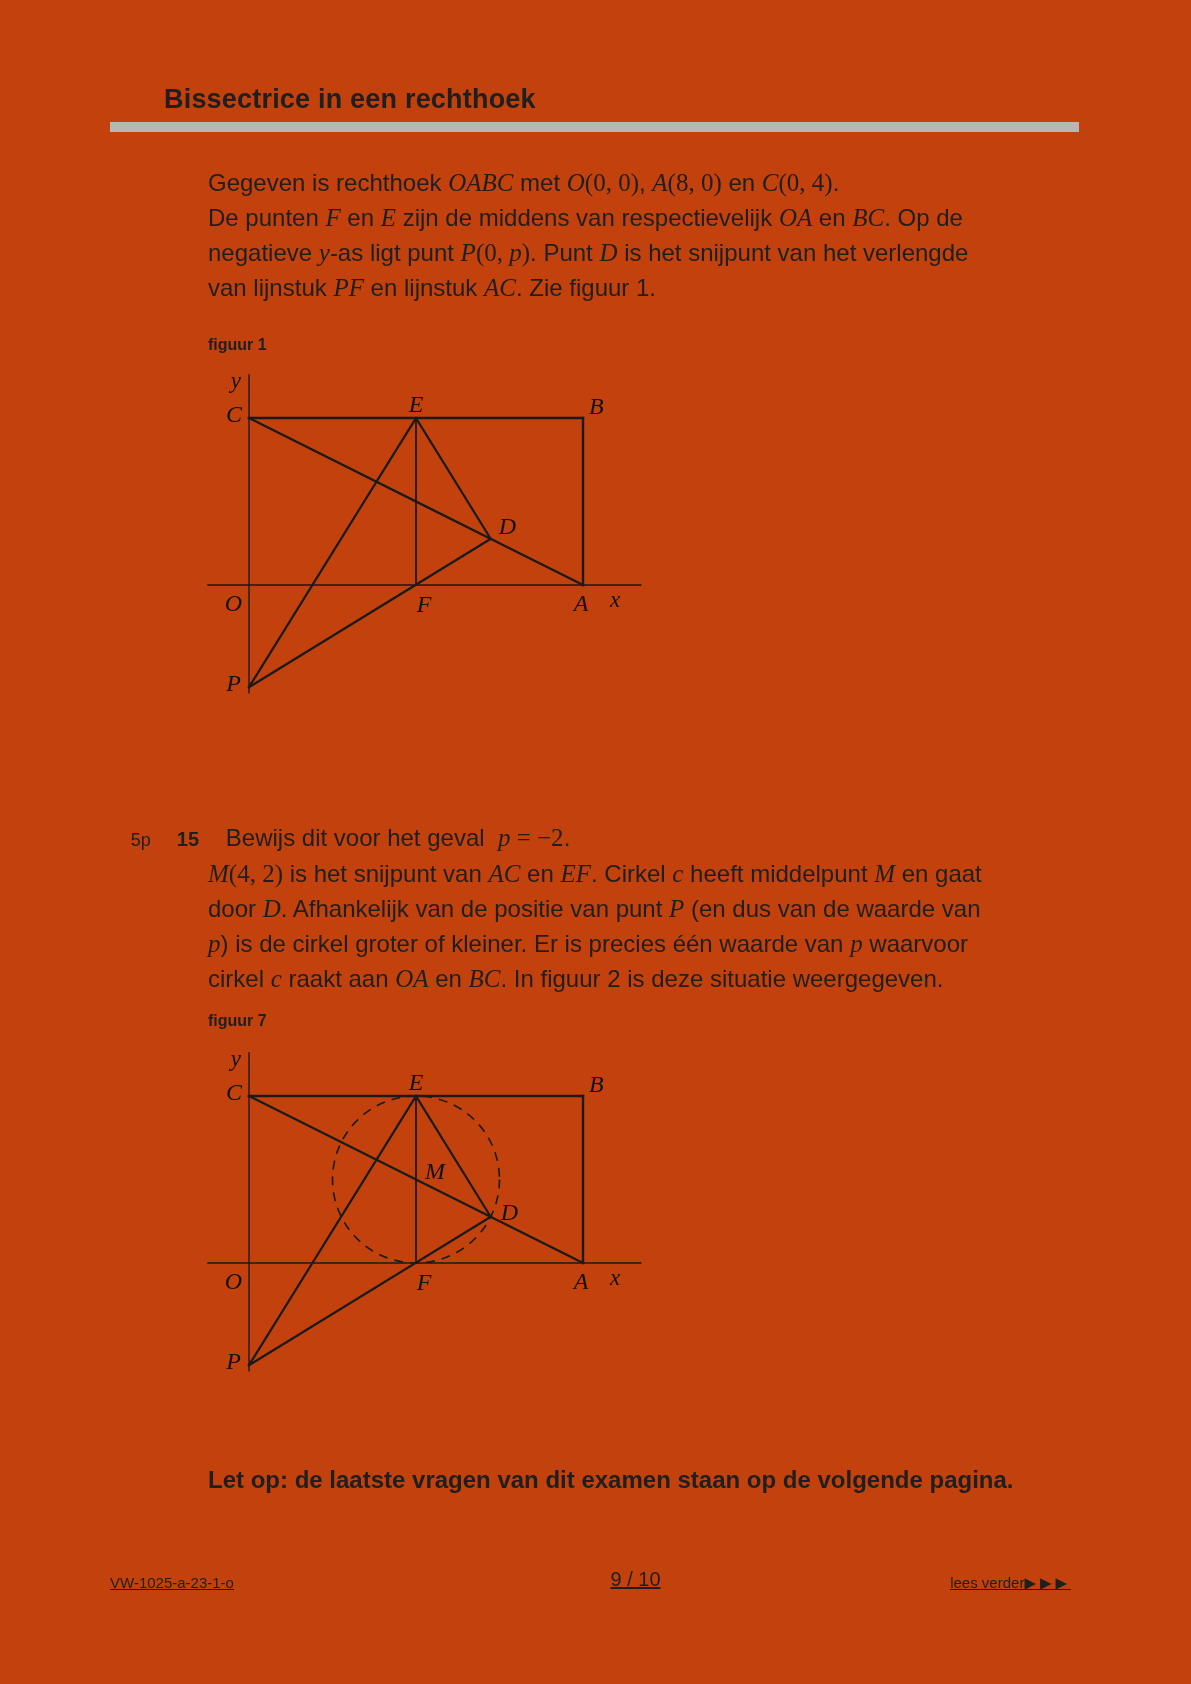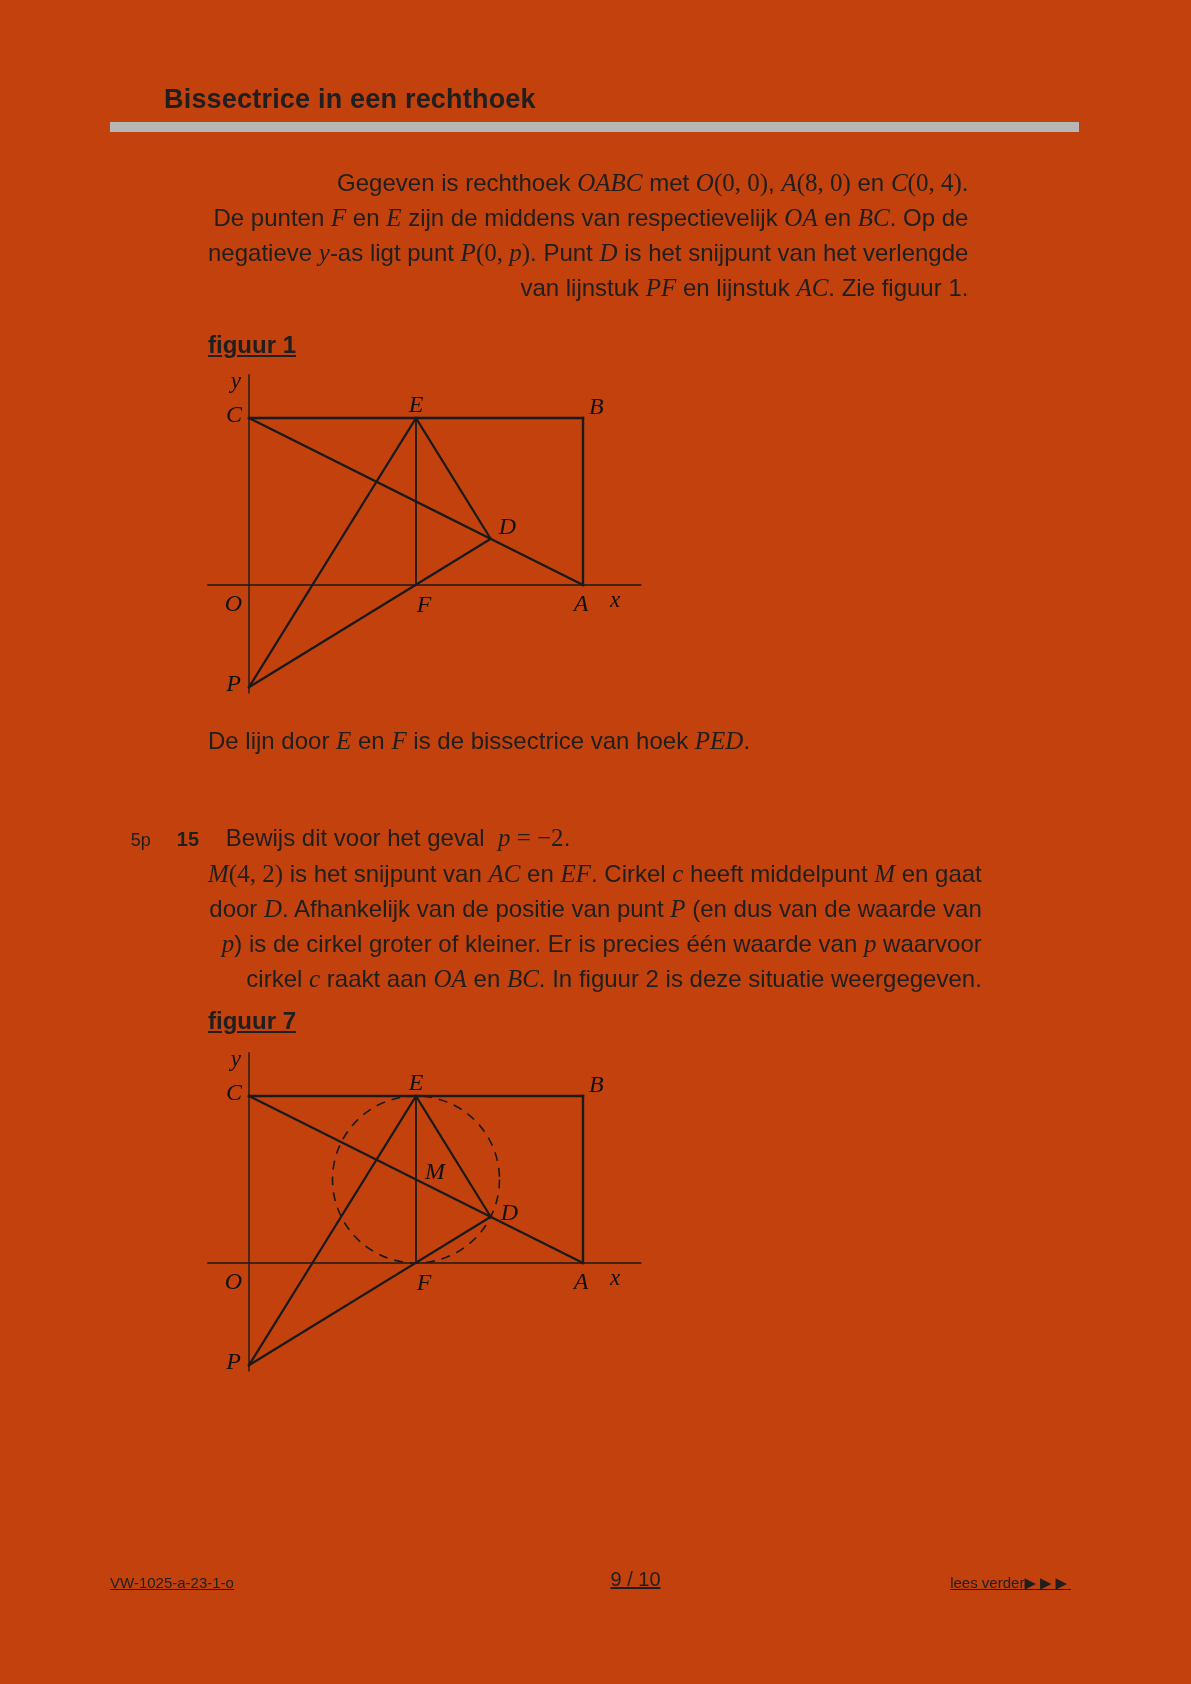--- a/index.html
+++ b/index.html
@@ -1,26 +1,26 @@
 <!DOCTYPE html>
 <html><head>
 <meta charset="utf-8">
 <style>
   html,body{margin:0;padding:0;background:#888;}
   #page{position:relative;width:1191px;height:1684px;background:#c2410c;margin:0 auto;
         font-family:"Liberation Sans",sans-serif;color:#1f1f1f;overflow:hidden;}
   .abs{position:absolute;}
   .title{left:164px;top:84px;font-size:27px;font-weight:bold;letter-spacing:.2px;white-space:pre;}
   .rule{left:110px;top:122px;width:969px;height:10px;background:#b7b7b7;}
-  .para{left:208px;font-size:24px;white-space:pre;text-align:right;}
+  .para{left:208px;font-size:24px;white-space:pre;}
   .tline{display:block;height:35px;line-height:35px;white-space:pre;}
   .t{font-family:"Liberation Sans",sans-serif;font-size:24px;}
   .mv{font-family:"Liberation Serif",serif;font-style:italic;font-size:25px;}
   .mn{font-family:"Liberation Serif",serif;font-size:25px;}
-  .figlabel{left:208px;font-size:24px;font-weight:bold;line-height:35px;white-space:pre;text-decoration:underline;}
+  .figlabel{left:208px;font-size:16px;font-weight:bold;line-height:35px;white-space:pre;}
   .qrow{left:113px;line-height:35px;white-space:pre;}
   .qpts{display:inline-block;width:46px;font-size:18px;}
   .qnum{display:inline-block;width:49px;font-size:20px;font-weight:bold;}
   .note{left:208px;font-size:24px;font-weight:bold;line-height:35px;white-space:pre;}
   .footer{font-size:15px;line-height:18px;white-space:pre;text-decoration:underline;}
   .fcenter{left:0;width:1191px;text-align:center;font-size:20px;padding-left:40px;}
   .fleft{left:110px;}
   .fright{right:120px;}
   .arrows{letter-spacing:4px;font-size:15px;}
   svg{display:block;overflow:visible;}
@@ -58,21 +58,20 @@
       <text x="46" y="64" text-anchor="end" class="flabel">C</text>
       <text x="220" y="54" text-anchor="middle" class="flabel">E</text>
       <text x="393" y="56" text-anchor="start" class="flabel">B</text>
       <text x="46" y="253" text-anchor="end" class="flabel">O</text>
       <text x="228" y="254" text-anchor="middle" class="flabel">F</text>
       <text x="385" y="253" text-anchor="middle" class="flabel">A</text>
       <text x="302.69075" y="175.8245" text-anchor="start" class="flabel">D</text>
       <text x="45" y="333.16225" text-anchor="end" class="flabel">P</text>
     </svg>
 
-  <div class="abs para" style="top:727px"><span class="t">De lijn door </span><span class="mv">E</span><span class="t"> en </span><span class="mv">F</span><span class="t"> is de bissectrice van hoek </span><span class="mv">PED</span><span class="t">.</span></div>
 
   <div class="abs qrow" style="top:785px">
     <span class="qpts">5p</span><span class="qnum">15</span><span><span class="t">Bewijs dit voor het geval  </span><span class="mv">p</span><span class="mn"> = −2</span><span class="t">.</span></span>
   </div>
 
   <div class="abs para" style="top:856px"><div class="tline"><span class="mv">M</span><span class="mn">(4, 2)</span><span class="t"> is het snijpunt van </span><span class="mv">AC</span><span class="t"> en </span><span class="mv">EF</span><span class="t">. Cirkel </span><span class="mv">c</span><span class="t"> heeft middelpunt </span><span class="mv">M</span><span class="t"> en gaat</span></div><div class="tline"><span class="t">door </span><span class="mv">D</span><span class="t">. Afhankelijk van de positie van punt </span><span class="mv">P</span><span class="t"> (en dus van de waarde van</span></div><div class="tline"><span class="mv">p</span><span class="t">) is de cirkel groter of kleiner. Er is precies één waarde van </span><span class="mv">p</span><span class="t"> waarvoor</span></div><div class="tline"><span class="t">cirkel </span><span class="mv">c</span><span class="t"> raakt aan </span><span class="mv">OA</span><span class="t"> en </span><span class="mv">BC</span><span class="t">. In figuur 2 is deze situatie weergegeven.</span></div></div>
 
   <div class="abs figlabel" style="top:1003px">figuur 7</div>
   <svg class="abs" style="left:196px;top:1038px" width="456" height="342">
       <line x1="11.25" y1="225" x2="445.45" y2="225" class="axis"></line>
@@ -92,18 +91,19 @@
       <text x="393" y="54" text-anchor="start" class="flabel">B</text>
       <text x="46" y="251" text-anchor="end" class="flabel">O</text>
       <text x="228" y="252" text-anchor="middle" class="flabel">F</text>
       <text x="385" y="251" text-anchor="middle" class="flabel">A</text>
       <text x="229" y="140.5" text-anchor="start" class="flabel">M</text>
       <text x="304.69075" y="181.8245" text-anchor="start" class="flabel">D</text>
       <text x="45" y="331.16225" text-anchor="end" class="flabel">P</text>
     </svg>
 
 
+  <div class="abs note" style="top:1462px">Let op: de laatste vragen van dit examen staan op de volgende pagina.</div>
 
   <div class="abs footer fleft" style="top:1574px">VW-1025-a-23-1-o</div>
   <div class="abs footer fcenter" style="top:1570px">9 / 10</div>
   <div class="abs footer fright" style="top:1574px"><span>lees verder</span><span class="arrows">▶▶▶</span></div>
 
 </div>
 
 </body></html>

